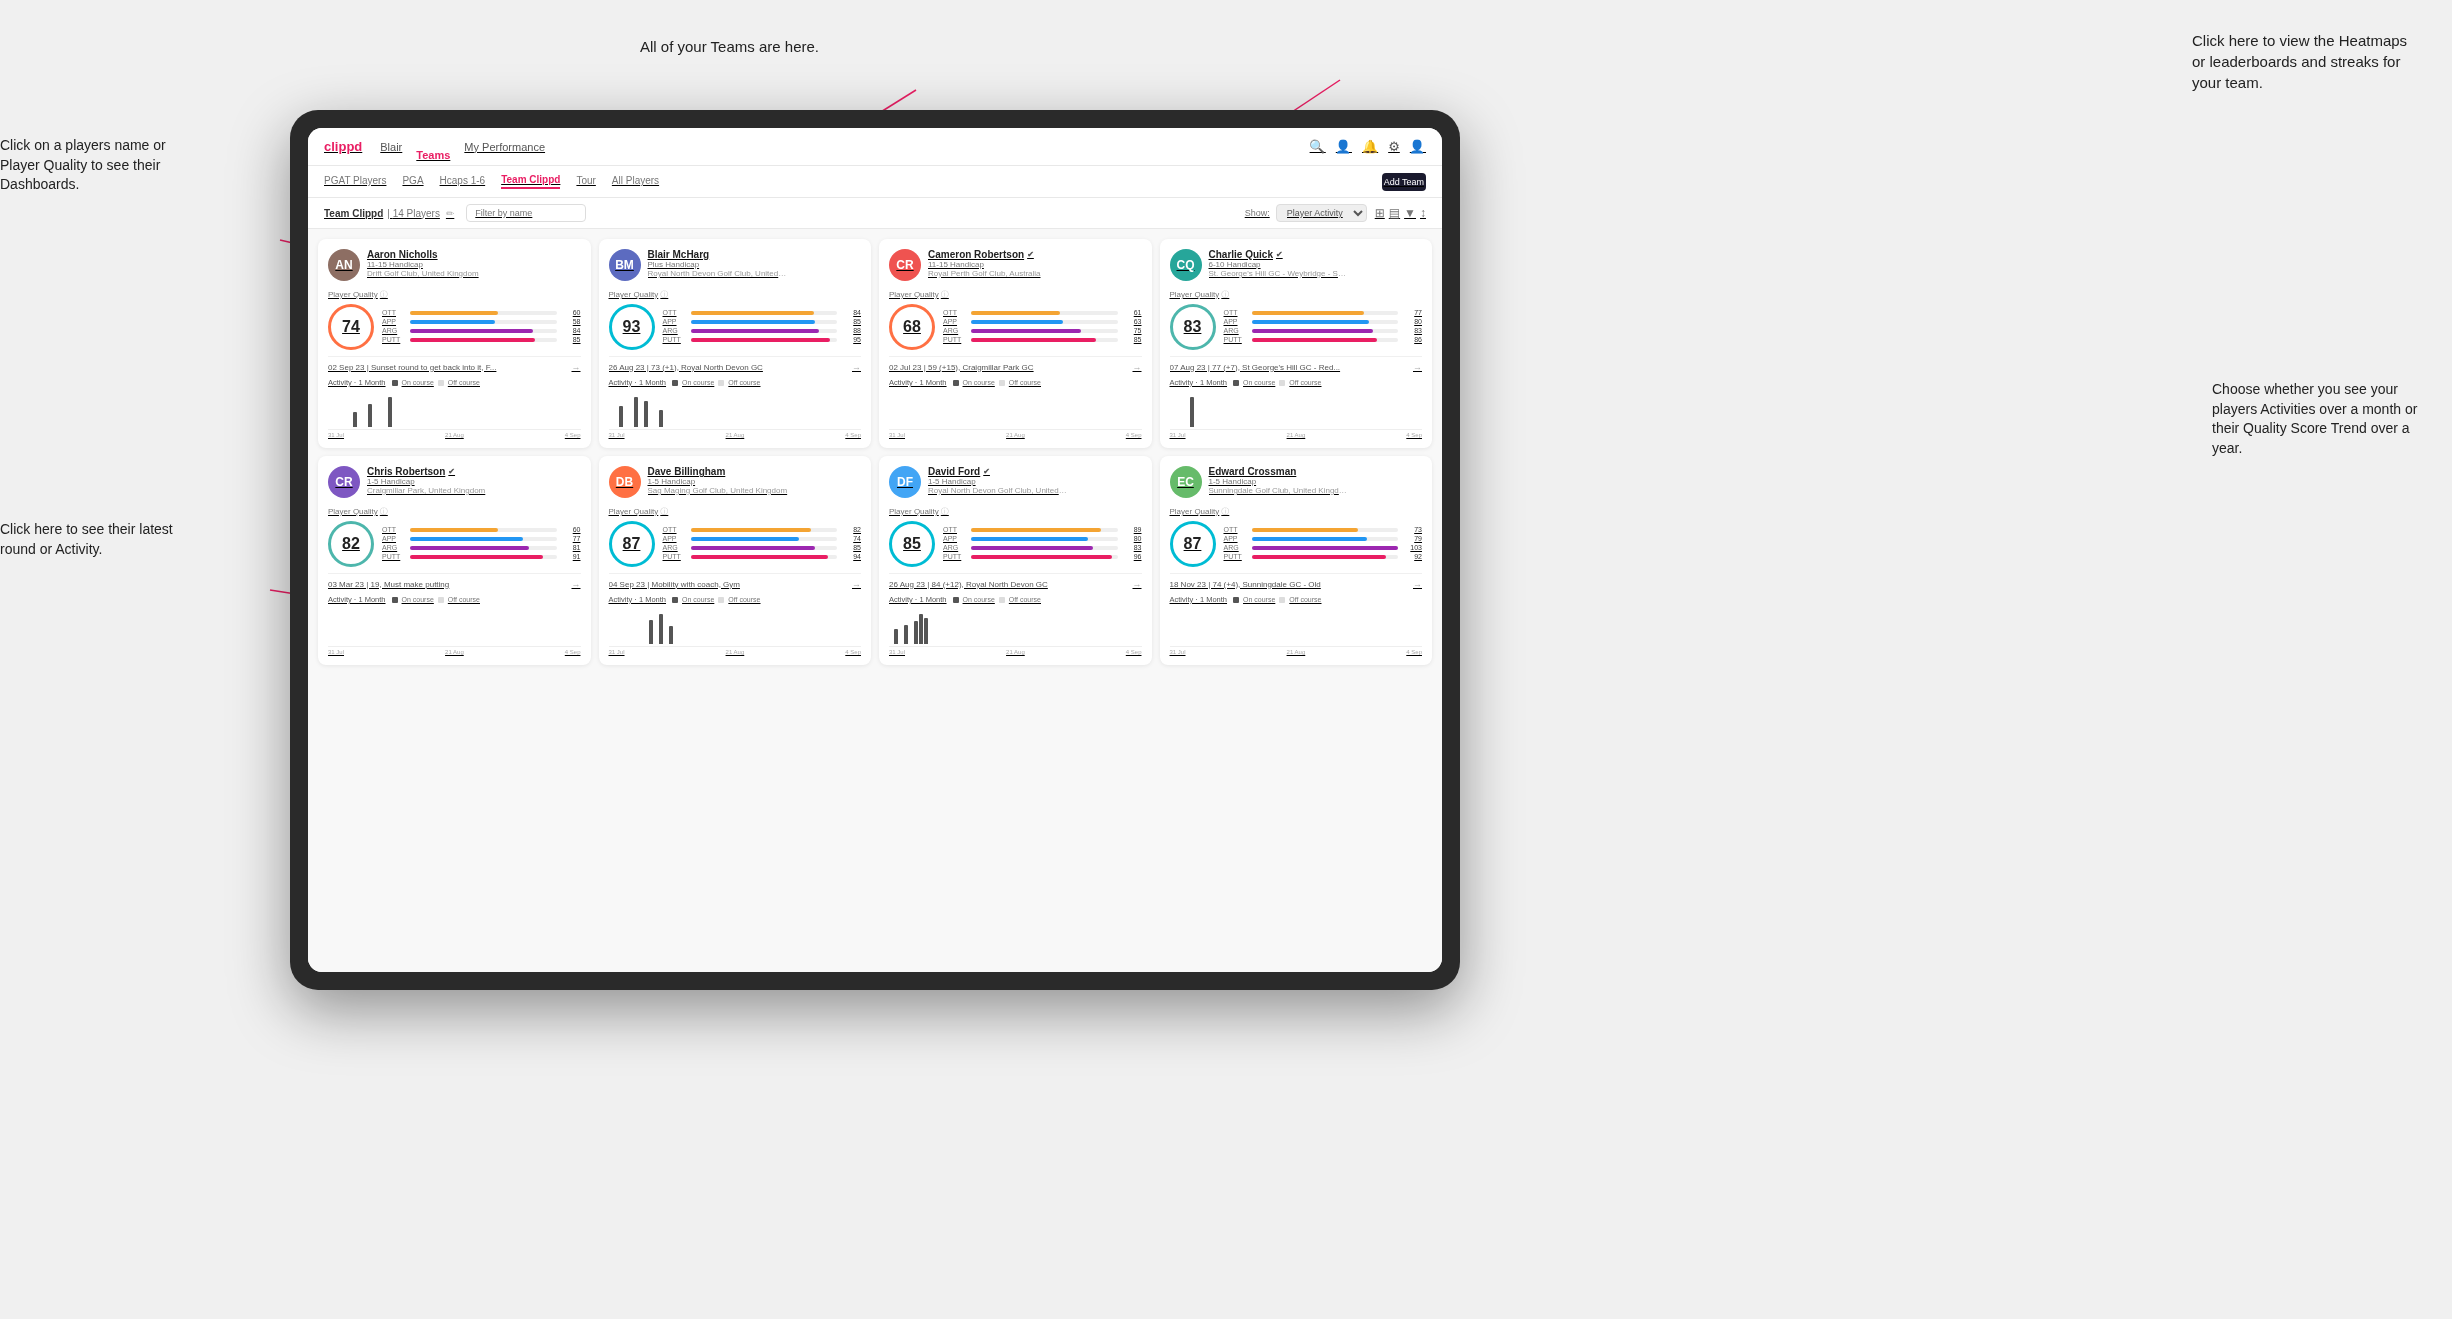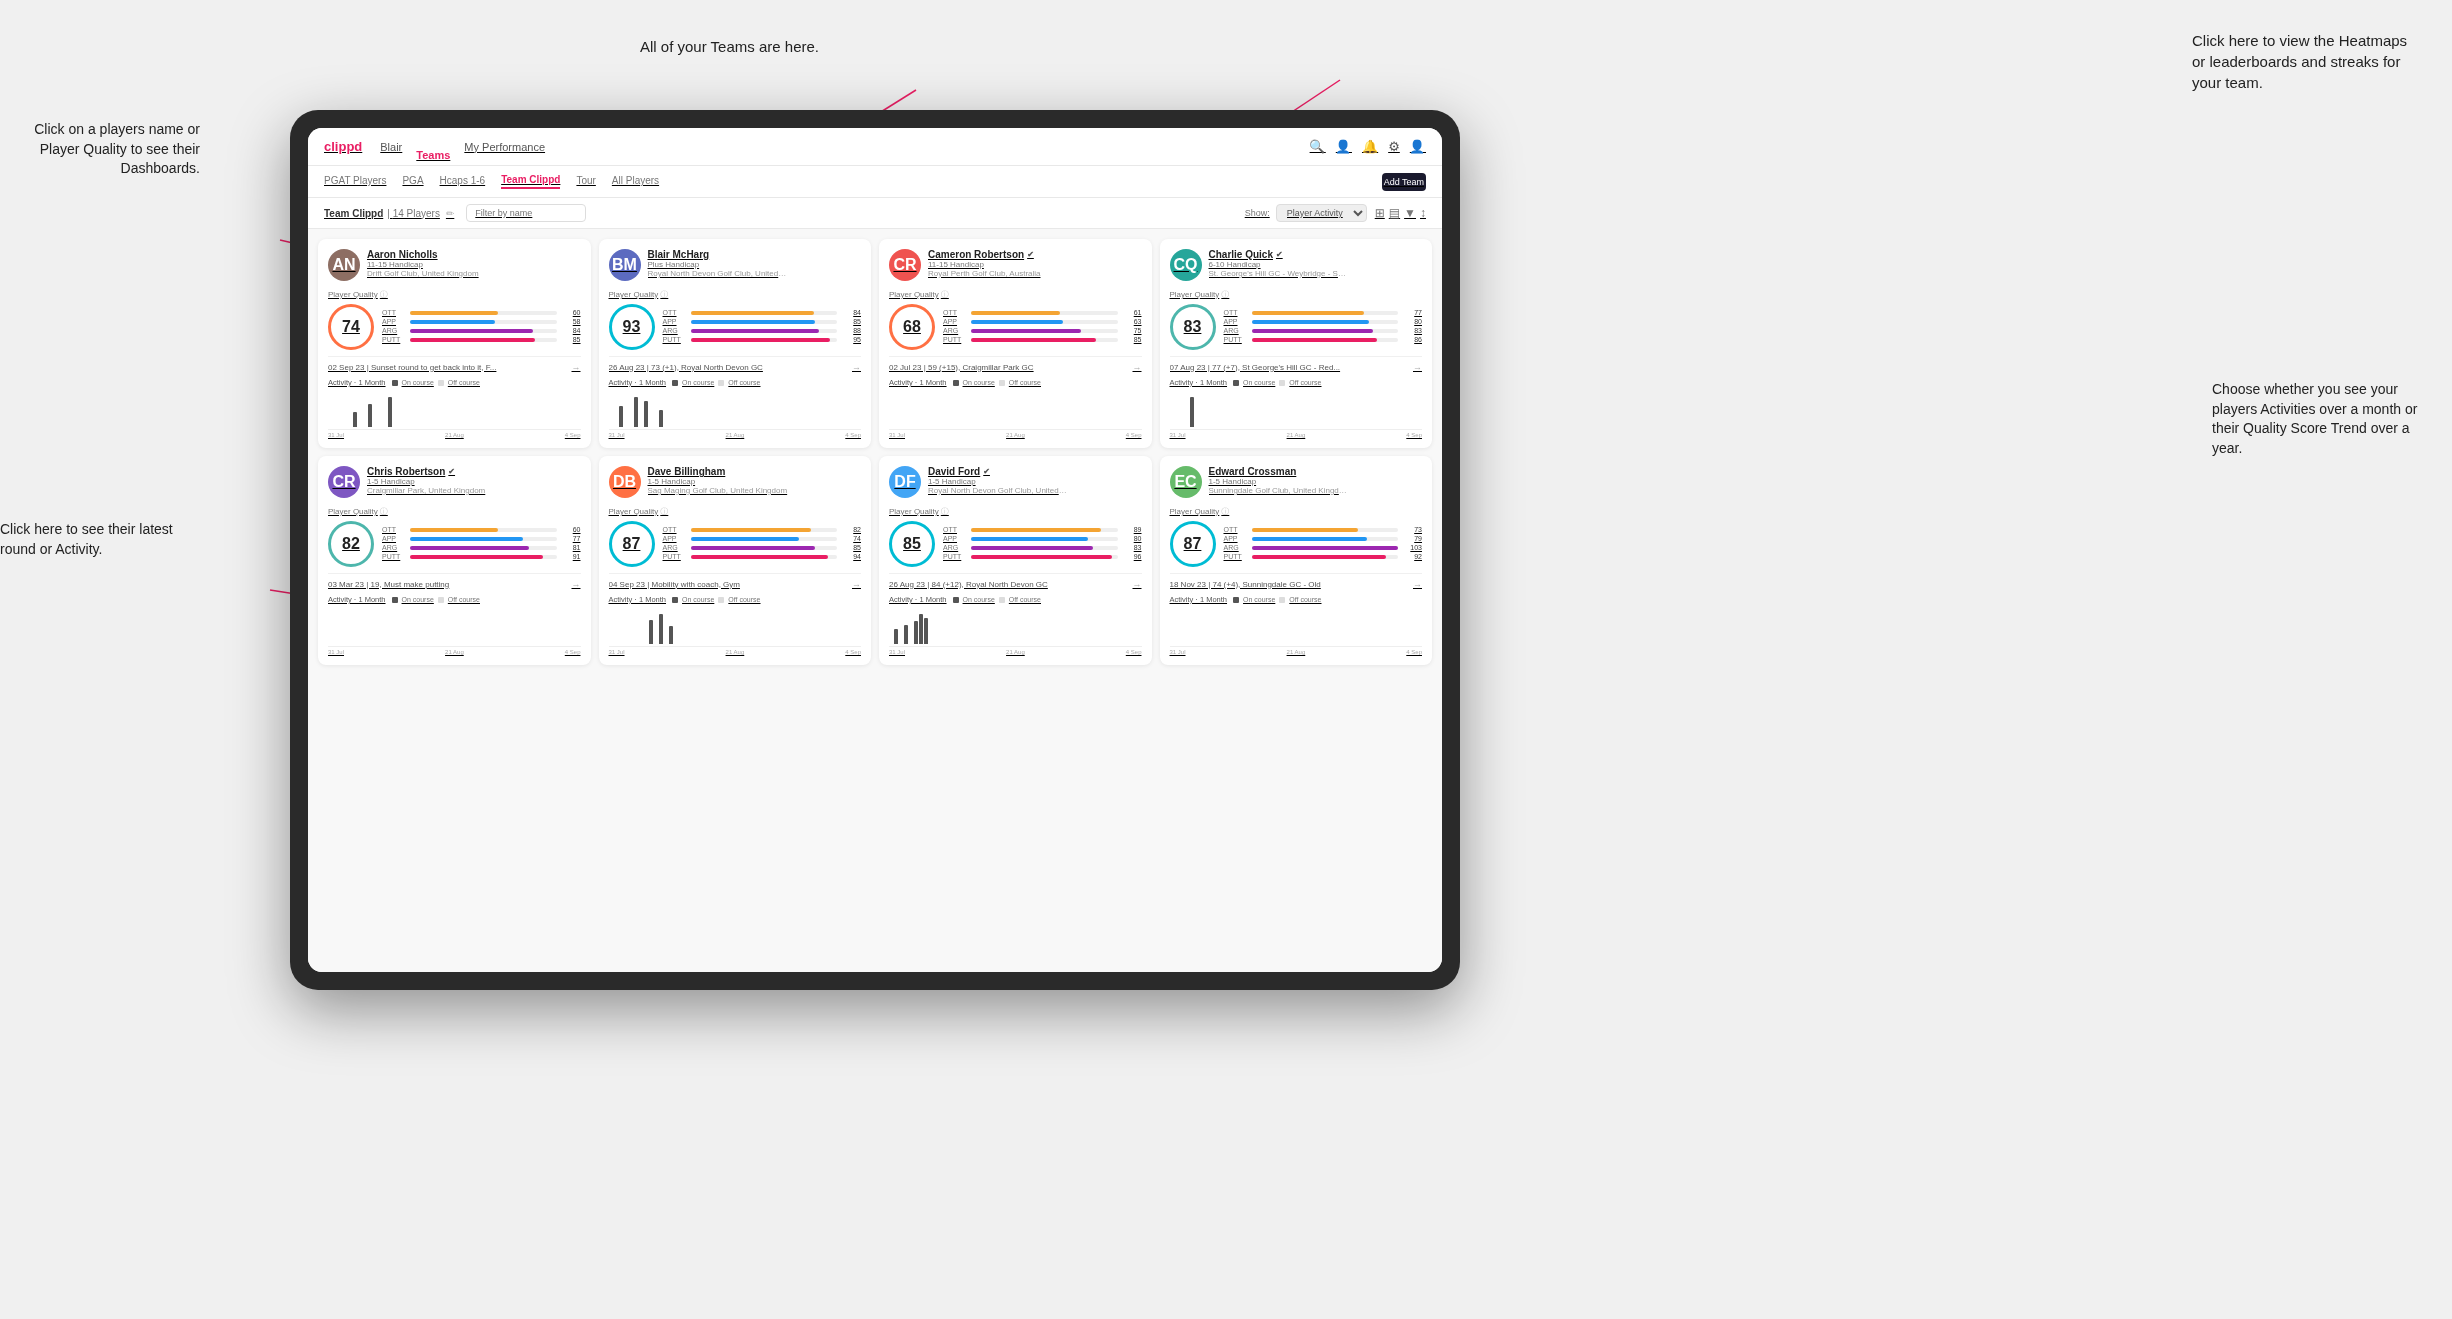--- a/index.html
+++ b/index.html
@@ -159,21 +159,21 @@
     }
     .player-avatar {
       width: 32px;
       height: 32px;
       border-radius: 50%;
       background: #ccc;
       flex-shrink: 0;
       display: flex;
       align-items: center;
       justify-content: center;
-      font-size: 16px;
+      font-size: 12px;
       color: #fff;
       font-weight: 700;
       overflow: hidden;
     }
     .player-info { flex: 1; }
     .player-name {
       font-size: 10px;
       font-weight: 700;
       color: #222;
       display: flex;
@@ -280,21 +280,21 @@
       pointer-events: none;
     }
   </style>
 </head>
 <body>
 
 <div class="annotation" style="top:36px; left:640px; text-align:center;">All of your Teams are here.</div>
 <div class="annotation" style="top:30px; right:40px; text-align:left; max-width:220px;">Click here to view the
 Heatmaps or leaderboards
 and streaks for your team.</div>
-<div class="annotation" style="top:120px; left:0px; text-align:right; max-width:200px; font-size:14px;">Click on a players name
+<div class="annotation" style="top:136px; left:0px; text-align:left; max-width:200px; font-size:14px;">Click on a players name
 or Player Quality to see
 their Dashboards.</div>
 <div class="annotation" style="top:520px; left:0px; text-align:left; max-width:210px; font-size:14px;">Click here to see their latest
 round or Activity.</div>
 <div class="annotation" style="top:380px; right:10px; text-align:left; max-width:230px; font-size:14px;">Choose whether you see
 your players Activities over
 a month or their Quality
 Score Trend over a year.</div>
 
 <svg class="arrows-svg" xmlns="http://www.w3.org/2000/svg">

